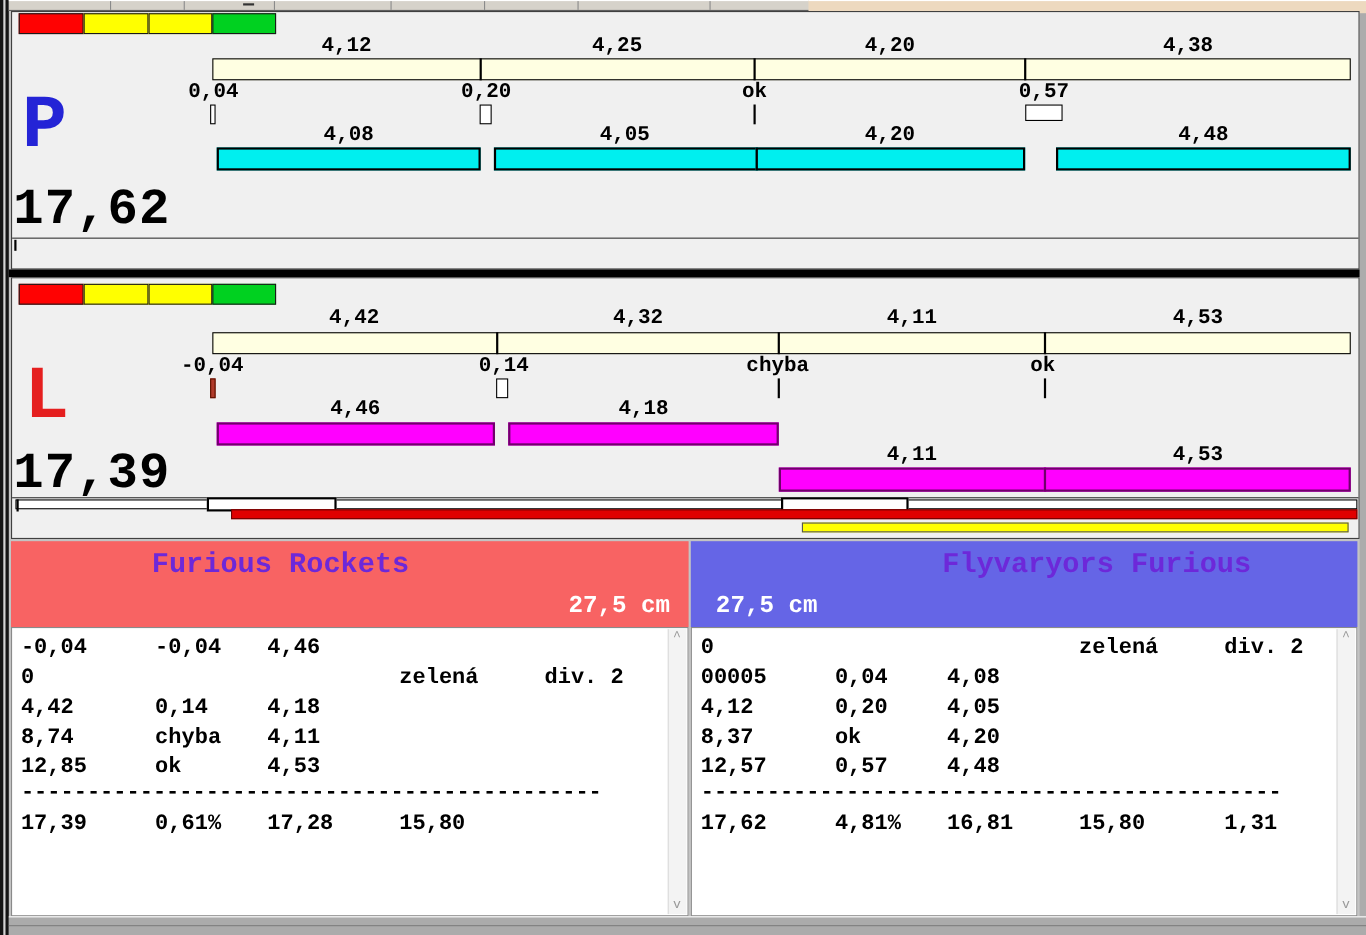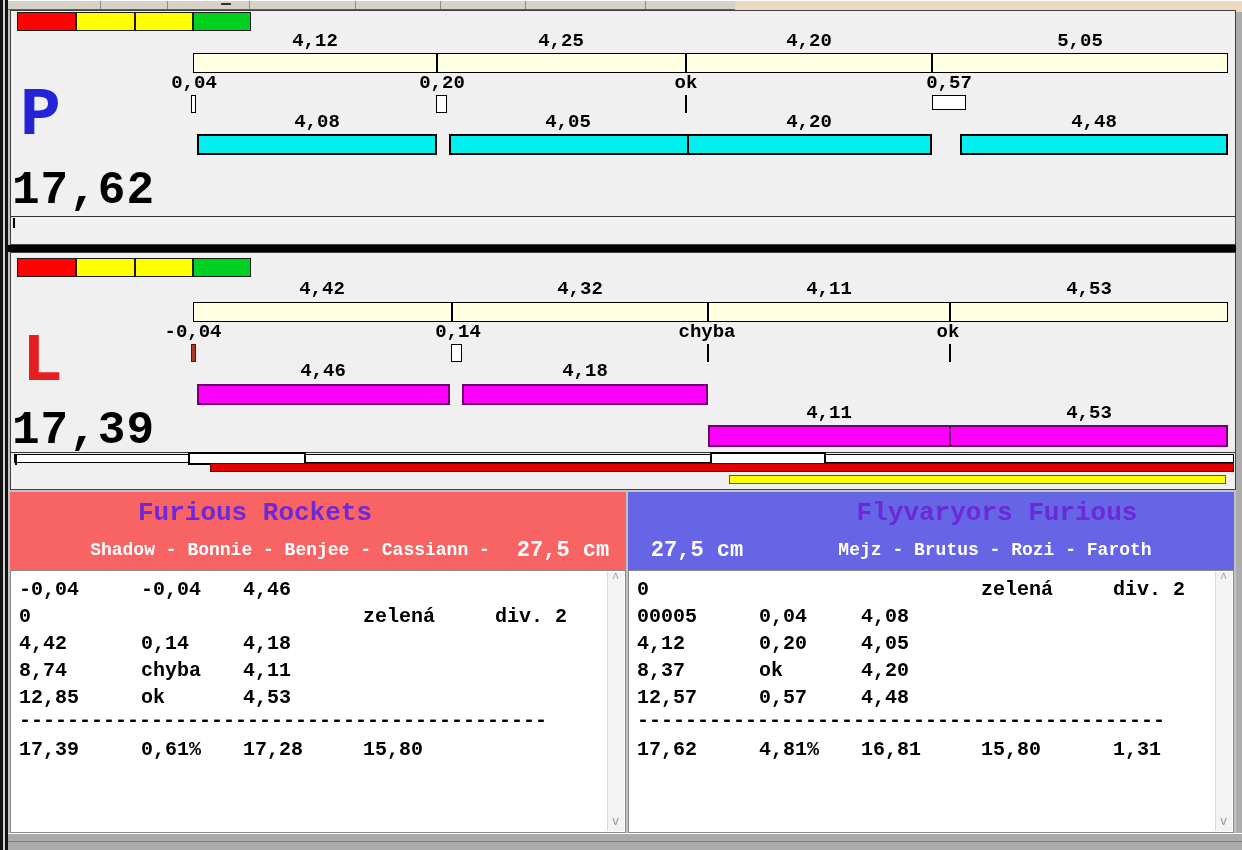--- a/index.html
+++ b/index.html
@@ -79,21 +79,21 @@
   <div class="panel" style="top:10px;height:235px"></div>
 
   <div class="sq sq-red" style="left:17px;top:12px;width:59px"></div>
   <div class="sq sq-yellow" style="left:76px;top:12px;width:59px"></div>
   <div class="sq sq-yellow" style="left:135px;top:12px;width:58px"></div>
   <div class="sq sq-green" style="left:193px;top:12px;width:58px"></div>
 
   <div class="lbl" style="left:315px;top:32px">4,12</div>
   <div class="lbl" style="left:561px;top:32px">4,25</div>
   <div class="lbl" style="left:809px;top:32px">4,20</div>
-  <div class="lbl" style="left:1080px;top:32px">5,05</div>
+  <div class="lbl" style="left:1080px;top:32px">4,38</div>
 
   <div class="splitbar" style="left:193px;top:53px;width:1035px"></div>
   <div class="vdiv" style="left:436px;top:53px"></div>
   <div class="vdiv" style="left:685px;top:53px"></div>
   <div class="vdiv" style="left:931px;top:53px"></div>
 
   <div class="lbl" style="left:194px;top:74px">0,04</div>
   <div class="lbl" style="left:442px;top:74px">0,20</div>
   <div class="lbl" style="left:686px;top:74px">ok</div>
   <div class="lbl" style="left:949px;top:74px">0,57</div>
@@ -165,25 +165,23 @@
   <div class="track-seg" style="left:188px;width:118px"></div>
   <div class="track-seg" style="left:710px;width:116px"></div>
   <div class="mini-tick" style="left:15px;top:454px;height:11px"></div>
   <div class="redbar"></div>
   <div class="yellowbar"></div>
 
   <div class="header header-left"></div>
   <div class="header header-right"></div>
 
   <div class="title" style="left:255px;top:498px">Furious Rockets</div>
-  <div class="members" style="left:290px;top:540px">Shadow - Bonnie - Benjee - Cassiann -</div>
   <div class="dist" style="left:563px;top:538px">27,5 cm</div>
 
   <div class="title" style="left:997px;top:498px">Flyvaryors Furious</div>
-  <div class="members" style="left:995px;top:540px">Mejz - Brutus - Rozi - Faroth</div>
   <div class="dist" style="left:697px;top:538px">27,5 cm</div>
 
 
   <div class="table table-left">
     <span class="cell c1" style="top:8px">-0,04</span>
     <span class="cell c2" style="top:8px">-0,04</span>
     <span class="cell c3" style="top:8px">4,46</span>
     <span class="cell c4" style="top:8px"></span>
     <span class="cell c5" style="top:8px"></span>
 

